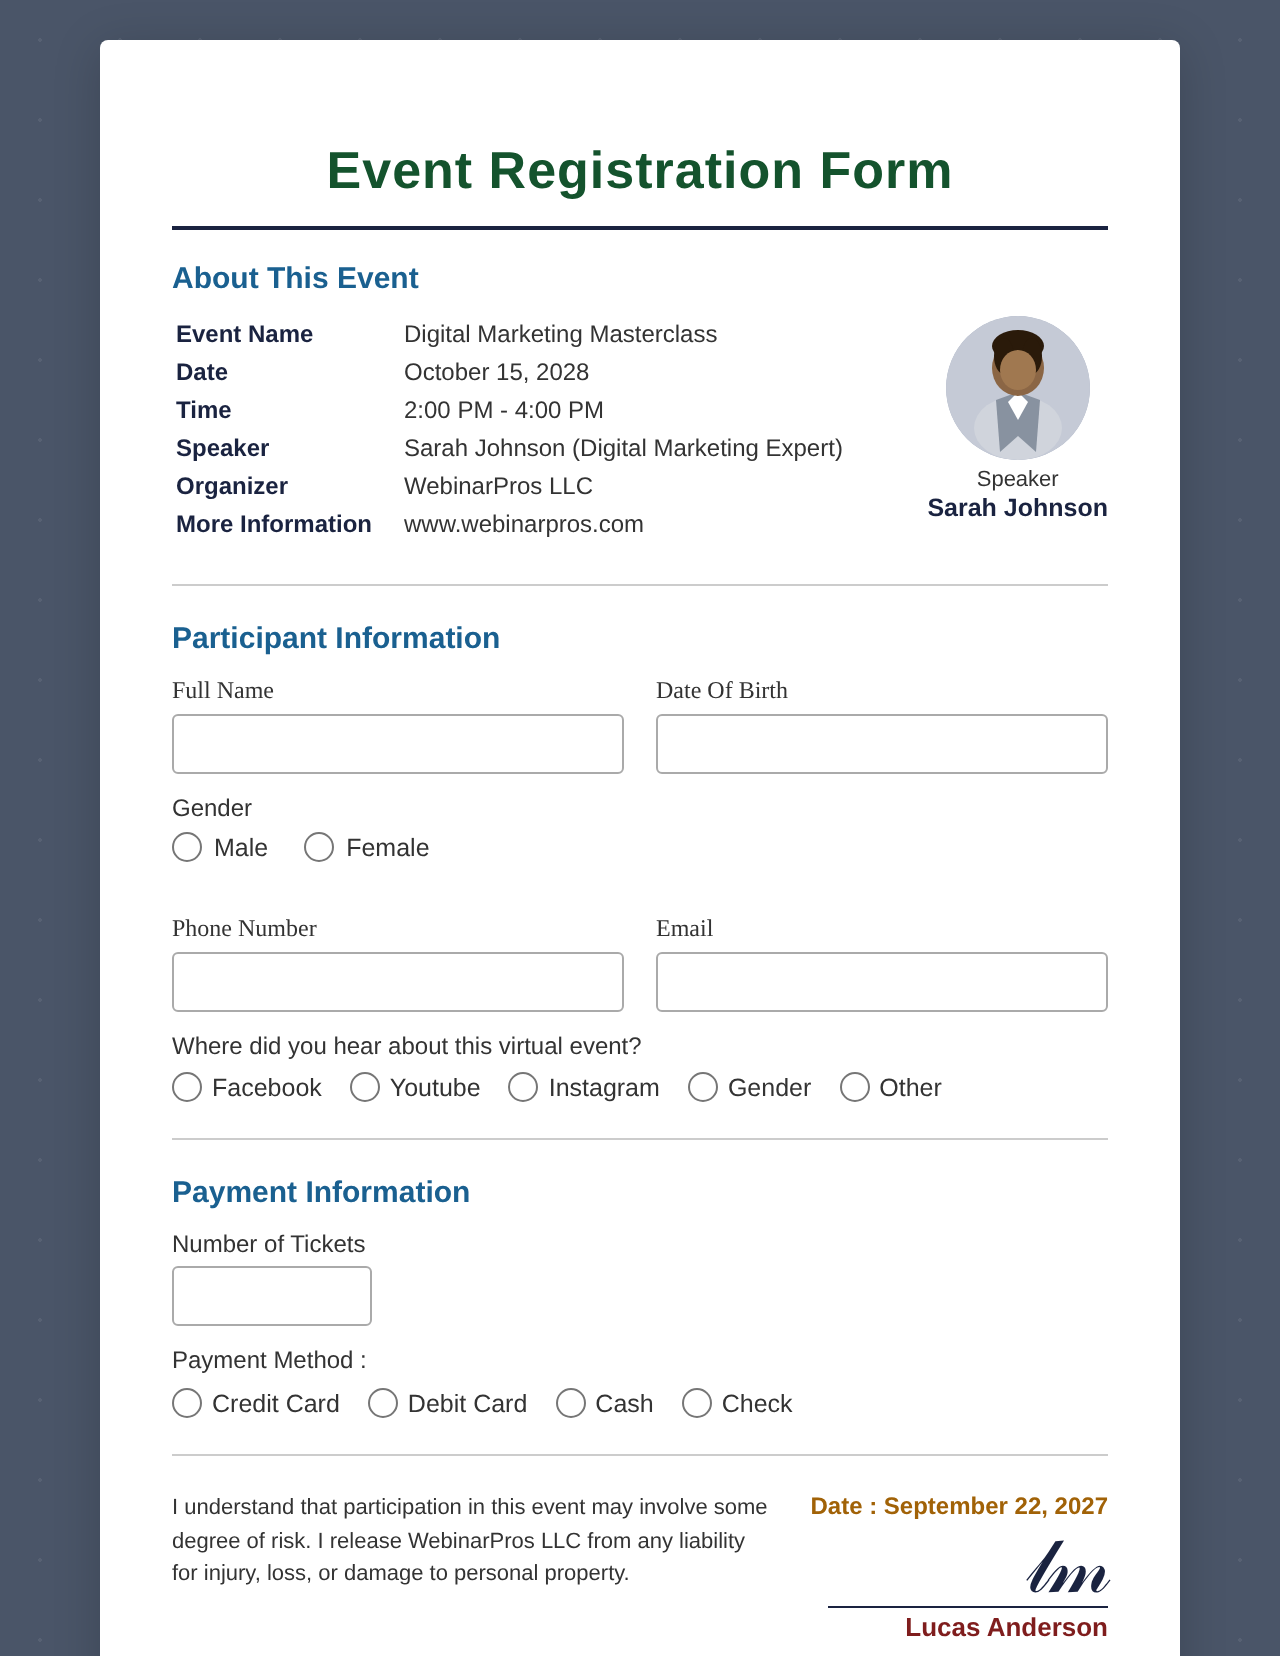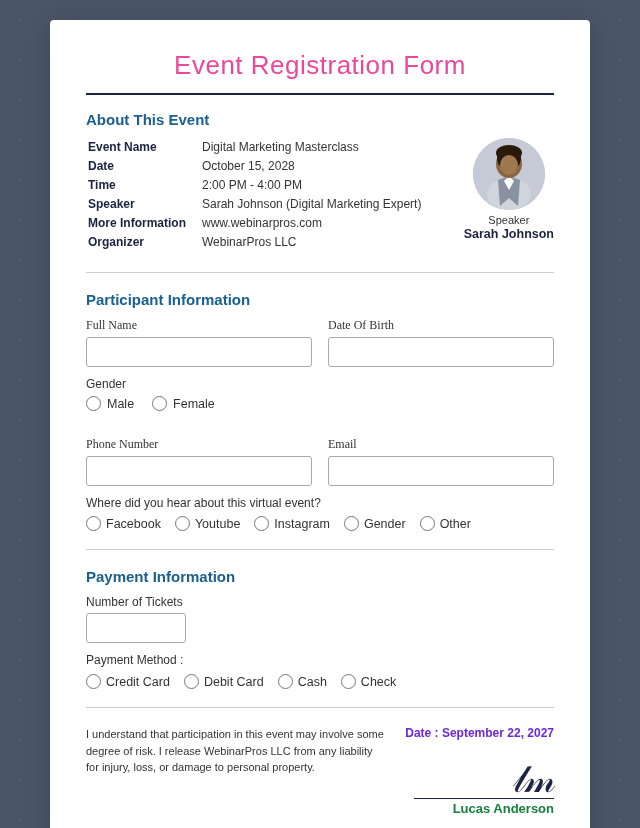--- a/index.html
+++ b/index.html
@@ -20,24 +20,25 @@
       background: #fff;
       width: 540px;
       padding: 30px 36px 28px 36px;
       border-radius: 4px;
       box-shadow: 0 4px 24px rgba(0,0,0,0.18);
     }
 
     .form-title {
       text-align: center;
       font-size: 26px;
-      font-weight: 400;
-      color: #ec4899;
+      font-weight: 700;
+      color: #14532d;
       margin-bottom: 12px;
       letter-spacing: 0.5px;
+      margin-top: 20px;
     }
 
     .divider {
       border: none;
       border-top: 2px solid #1a2340;
       margin-bottom: 16px;
     }
 
     .divider-light {
       border: none;
@@ -248,44 +249,44 @@
 
     .signature-block {
       display: flex;
       flex-direction: column;
       align-items: flex-end;
       min-width: 160px;
     }
 
     .signature-date {
       font-size: 12px;
-      color: #6d28d9;
+      color: #a16207;
       font-weight: 600;
-      margin-bottom: 20px;
+      margin-bottom: 5px;
     }
 
     .signature-img {
       font-size: 38px;
       font-family: 'Brush Script MT', cursive;
       color: #1a2340;
       line-height: 1;
       margin-bottom: 0;
       letter-spacing: -2px;
     }
 
     .signature-line {
       border-top: 1.5px solid #1a2340;
       width: 140px;
       margin-bottom: 2px;
     }
 
     .signature-name {
       font-size: 13px;
       font-weight: 800;
-      color: #15803d;
+      color: #7f1d1d;
     }
 
     .gender-label {
       font-size: 12px;
       color: #333;
       margin-bottom: 5px;
     }
 
     .payment-method-label {
       font-size: 12px;
@@ -327,26 +328,26 @@
             </tr>
             <tr>
               <td>Time</td>
               <td>2:00 PM - 4:00 PM</td>
             </tr>
             <tr>
               <td>Speaker</td>
               <td>Sarah Johnson (Digital Marketing Expert)</td>
             </tr>
             <tr>
+              <td>Organizer</td>
+              <td>WebinarPros LLC</td>
+            </tr>
+            <tr>
               <td>More Information</td>
               <td>www.webinarpros.com</td>
-            </tr>
-            <tr>
-              <td>Organizer</td>
-              <td>WebinarPros LLC</td>
             </tr>
           </tbody>
       </table>
       <div class="speaker-block">
         <div class="speaker-photo">
 
           <svg viewBox="0 0 72 72" xmlns="http://www.w3.org/2000/svg">
             <rect width="72" height="72" rx="36" fill="#c5cad6"></rect>
 
             <ellipse cx="36" cy="56" rx="22" ry="16" fill="#d0d4dc"></ellipse>

